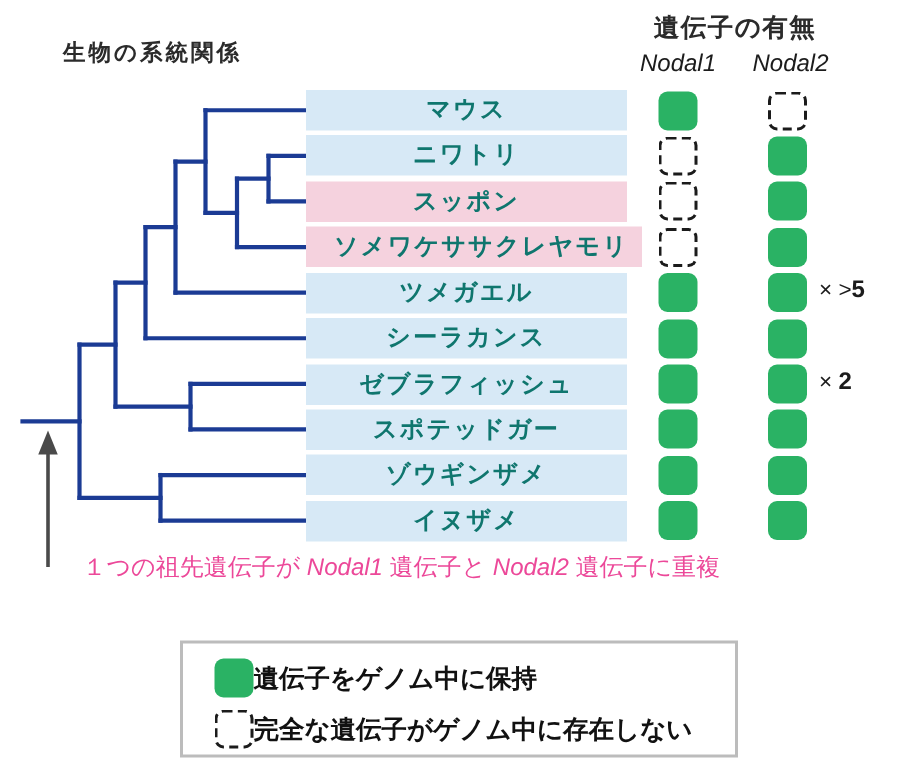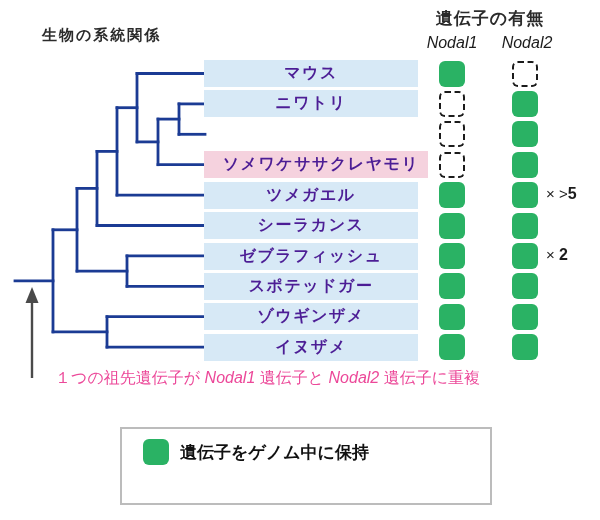--- a/index.html
+++ b/index.html
@@ -8,35 +8,35 @@
     font-family:"Liberation Sans","DejaVu Sans",sans-serif;color:#111;
   }
   .abs{position:absolute;}
   #tree-title{left:42px;top:26px;font-size:15px;font-weight:bold;letter-spacing:2px;color:#2b2b2b;}
   #gene-header{left:419px;top:7px;width:142px;text-align:center;font-size:17px;font-weight:bold;letter-spacing:1px;color:#2b2b2b;}
   .gene-col-label{top:34px;width:80px;text-align:center;font-size:16px;font-style:italic;color:#1c1c1c;}
   #col-nodal1{left:412px;}
   #col-nodal2{left:487px;}
   #species-rows,#gene-grid,#notes{left:0;top:0;width:600px;height:520px;pointer-events:none;}
   .row{position:absolute;left:204px;width:214px;height:27px;display:flex;align-items:center;justify-content:center;}
-  .row-label{font-size:16px;font-weight:bold;letter-spacing:1.5px;color:#4c1d95;white-space:nowrap;}
+  .row-label{font-size:16px;font-weight:bold;letter-spacing:1.5px;color:#0f766e;white-space:nowrap;}
   .gene-square{position:absolute;width:26px;height:26px;border-radius:6px;box-sizing:border-box;}
   .gene-square.absent{background:#ffffff;border:2px dashed #1b1b1b;}
   .note{position:absolute;font-size:15px;color:#1c1c1c;white-space:nowrap;}
   .note b{font-size:16px;}
   #tree-svg{left:0;top:0;}
   #caption{left:15px;top:368px;font-size:16px;color:#ec4899;white-space:nowrap;margin-left:40px;}
   #caption .gene{font-style:italic;}
   #legend-box{left:120px;top:427px;width:372px;height:78px;border:2px solid #bcbcbc;box-sizing:border-box;background:#fff;}
   .legend-row{position:absolute;left:21px;height:26px;display:flex;align-items:center;}
   .legend-row.first{top:10px;}
   .legend-row.second{top:44px;}
   .legend-swatch{width:26px;height:26px;border-radius:6px;box-sizing:border-box;flex:0 0 auto;}
   .legend-swatch.absent{background:#fff;border:2px dashed #1b1b1b;}
-  .legend-label{margin-left:11px;font-size:17px;font-weight:bold;color:#111;white-space:nowrap;}
+  .legend-label{font-size:17px;font-weight:bold;color:#111;white-space:nowrap;}
 </style>
 </head>
 <body>
 
 <div id="canvas">
 
   <div id="tree-title" class="abs">生物の系統関係</div>
 
   <div id="gene-header" class="abs">遺伝子の有無</div>
   <div id="col-nodal1" class="abs gene-col-label">Nodal1</div>
@@ -74,20 +74,23 @@
       <line x1="32" x2="32" y1="301" y2="378" stroke="#4a4a4a" stroke-width="2.4"></line>
       <polygon points="32,287 25.5,303 38.5,303" fill="#4a4a4a"></polygon>
     </svg>
 
   <div id="species-rows" class="abs">
       <div class="row" style="top: 60px; background: rgb(215, 233, 246);">
         <span class="row-label">マウス</span>
       </div>
       <div class="row" style="top: 90.42px; background: rgb(215, 233, 246);">
         <span class="row-label">ニワトリ</span>
+      </div>
+      <div class="row" style="top: 120.84px; background: rgb(245, 210, 222);">
+        <span class="row-label">スッポン</span>
       </div>
       <div class="row" style="top: 151.26px; background: rgb(245, 210, 222); padding-left: 10px;">
         <span class="row-label">ソメワケササクレヤモリ</span>
       </div>
       <div class="row" style="top: 181.68px; background: rgb(215, 233, 246);">
         <span class="row-label">ツメガエル</span>
       </div>
       <div class="row" style="top: 212.1px; background: rgb(215, 233, 246);">
         <span class="row-label">シーラカンス</span>
       </div>
@@ -133,15 +136,19 @@
 
   <div id="caption" class="abs">
     <span>１つの祖先遺伝子が </span><span class="gene">Nodal1</span><span> 遺伝子と </span><span class="gene">Nodal2</span><span> 遺伝子に重複</span>
   </div>
 
   <div id="legend-box" class="abs">
     <div class="legend-row first">
       <span class="legend-swatch present" style="background: rgb(42, 178, 100);"></span>
       <span class="legend-label">遺伝子をゲノム中に保持</span>
     </div>
+    <div class="legend-row second">
+      <span class="legend-swatch absent"></span>
+      <span class="legend-label">完全な遺伝子がゲノム中に存在しない</span>
+    </div>
   </div>
 
 </div>
 
 </body></html>

